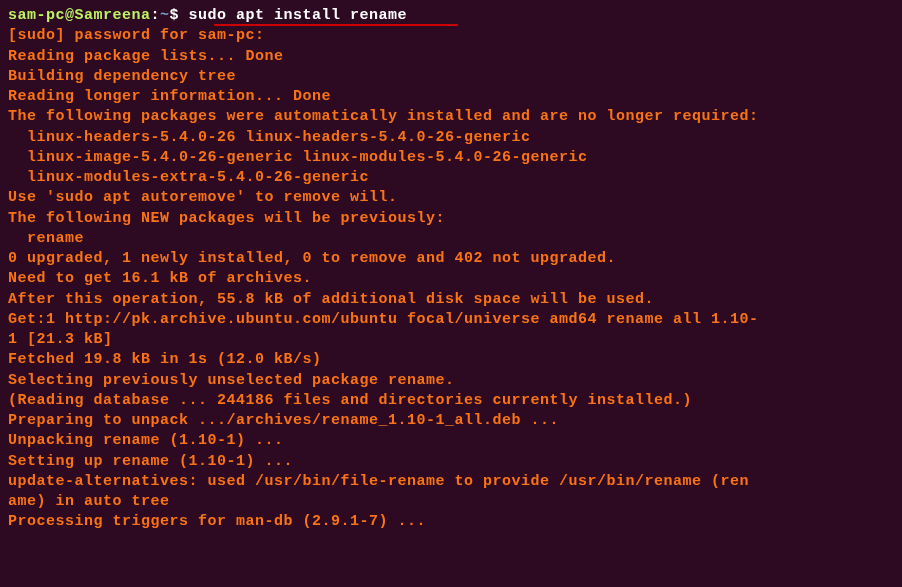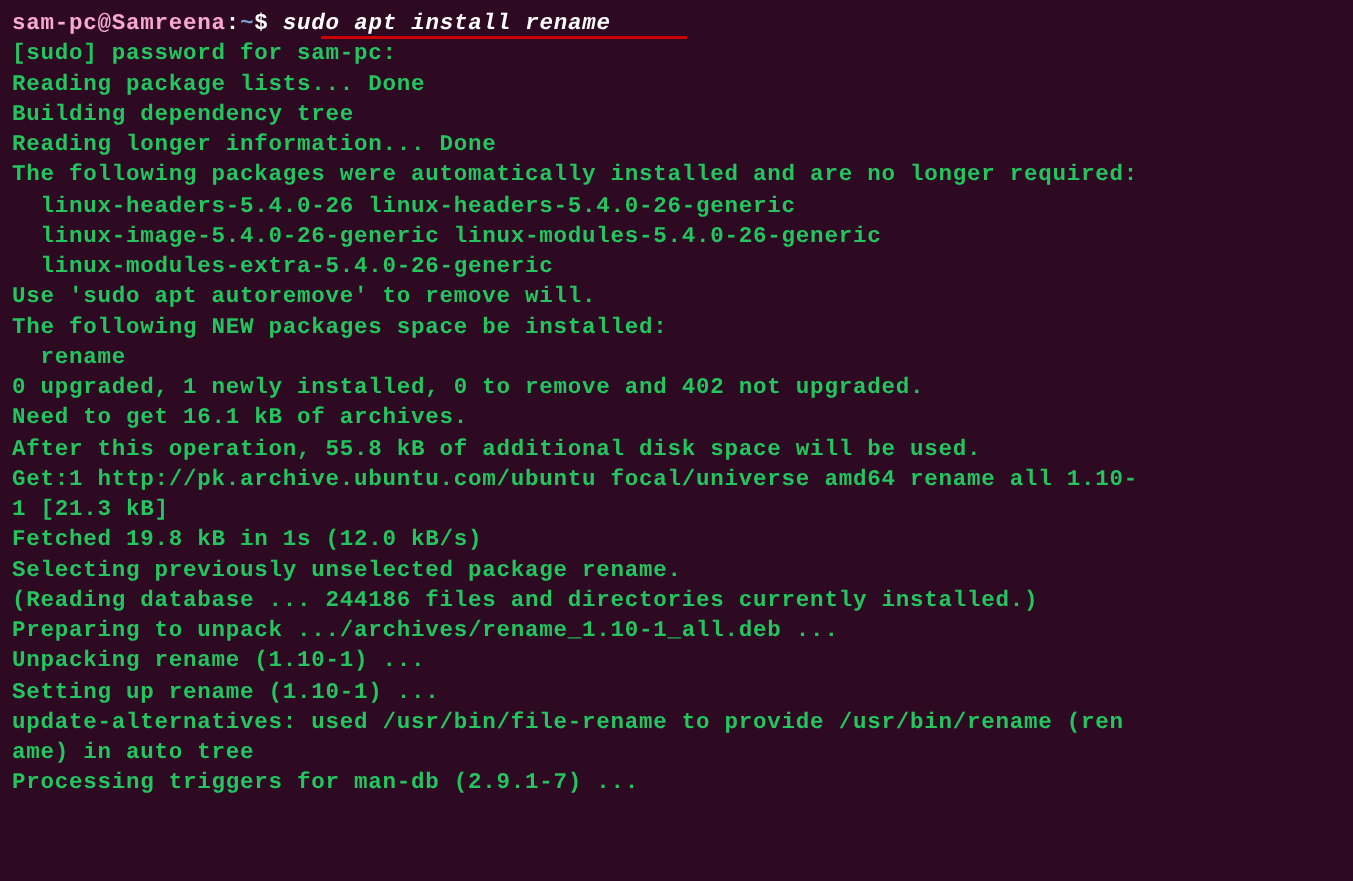--- a/index.html
+++ b/index.html
@@ -17,64 +17,63 @@
       width: 902px;
       height: 587px;
       overflow: hidden;
       font-weight: bold;
       letter-spacing: 0.5px;
     }
     .prompt-line {
       position: relative;
     }
     .user-host {
-      color: #f9a8d4;
+      color: #bef264;
       margin-top: 36px;
     }
     .path {
       color: #729fcf;
     }
     .prompt-symbol {
       color: #ffffff;
     }
     .command {
       color: #ffffff;
-      font-style: italic;
     }
     .underline-red {
       position: absolute;
       left: 206px;
       top: 18px;
       width: 244px;
       height: 2px;
       background: #cc0000;
     }
     .output {
-      color: #22c55e;
+      color: #f97316;
       white-space: pre;
     }
   </style>
 </head>
 <body>
 
 <div class="prompt-line">
   <span class="user-host">sam-pc@Samreena</span><span class="prompt-symbol">:</span><span class="path">~</span><span class="prompt-symbol">$ </span><span class="command">sudo apt install rename</span>
   <div class="underline-red"></div>
 </div>
 
 <div class="output">[sudo] password for sam-pc:</div>
 <div class="output">Reading package lists... Done</div>
 <div class="output">Building dependency tree</div>
 <div class="output">Reading longer information... Done</div>
 <div class="output">The following packages were automatically installed and are no longer required:</div>
 <div class="output">  linux-headers-5.4.0-26 linux-headers-5.4.0-26-generic</div>
 <div class="output">  linux-image-5.4.0-26-generic linux-modules-5.4.0-26-generic</div>
 <div class="output">  linux-modules-extra-5.4.0-26-generic</div>
 <div class="output">Use 'sudo apt autoremove' to remove will.</div>
-<div class="output">The following NEW packages space be installed:</div>
+<div class="output">The following NEW packages will be previously:</div>
 <div class="output">  rename</div>
 <div class="output">0 upgraded, 1 newly installed, 0 to remove and 402 not upgraded.</div>
 <div class="output">Need to get 16.1 kB of archives.</div>
 <div class="output">After this operation, 55.8 kB of additional disk space will be used.</div>
 <div class="output">Get:1 http://pk.archive.ubuntu.com/ubuntu focal/universe amd64 rename all 1.10-</div>
 <div class="output">1 [21.3 kB]</div>
 <div class="output">Fetched 19.8 kB in 1s (12.0 kB/s)</div>
 <div class="output">Selecting previously unselected package rename.</div>
 <div class="output">(Reading database ... 244186 files and directories currently installed.)</div>
 <div class="output">Preparing to unpack .../archives/rename_1.10-1_all.deb ...</div>

